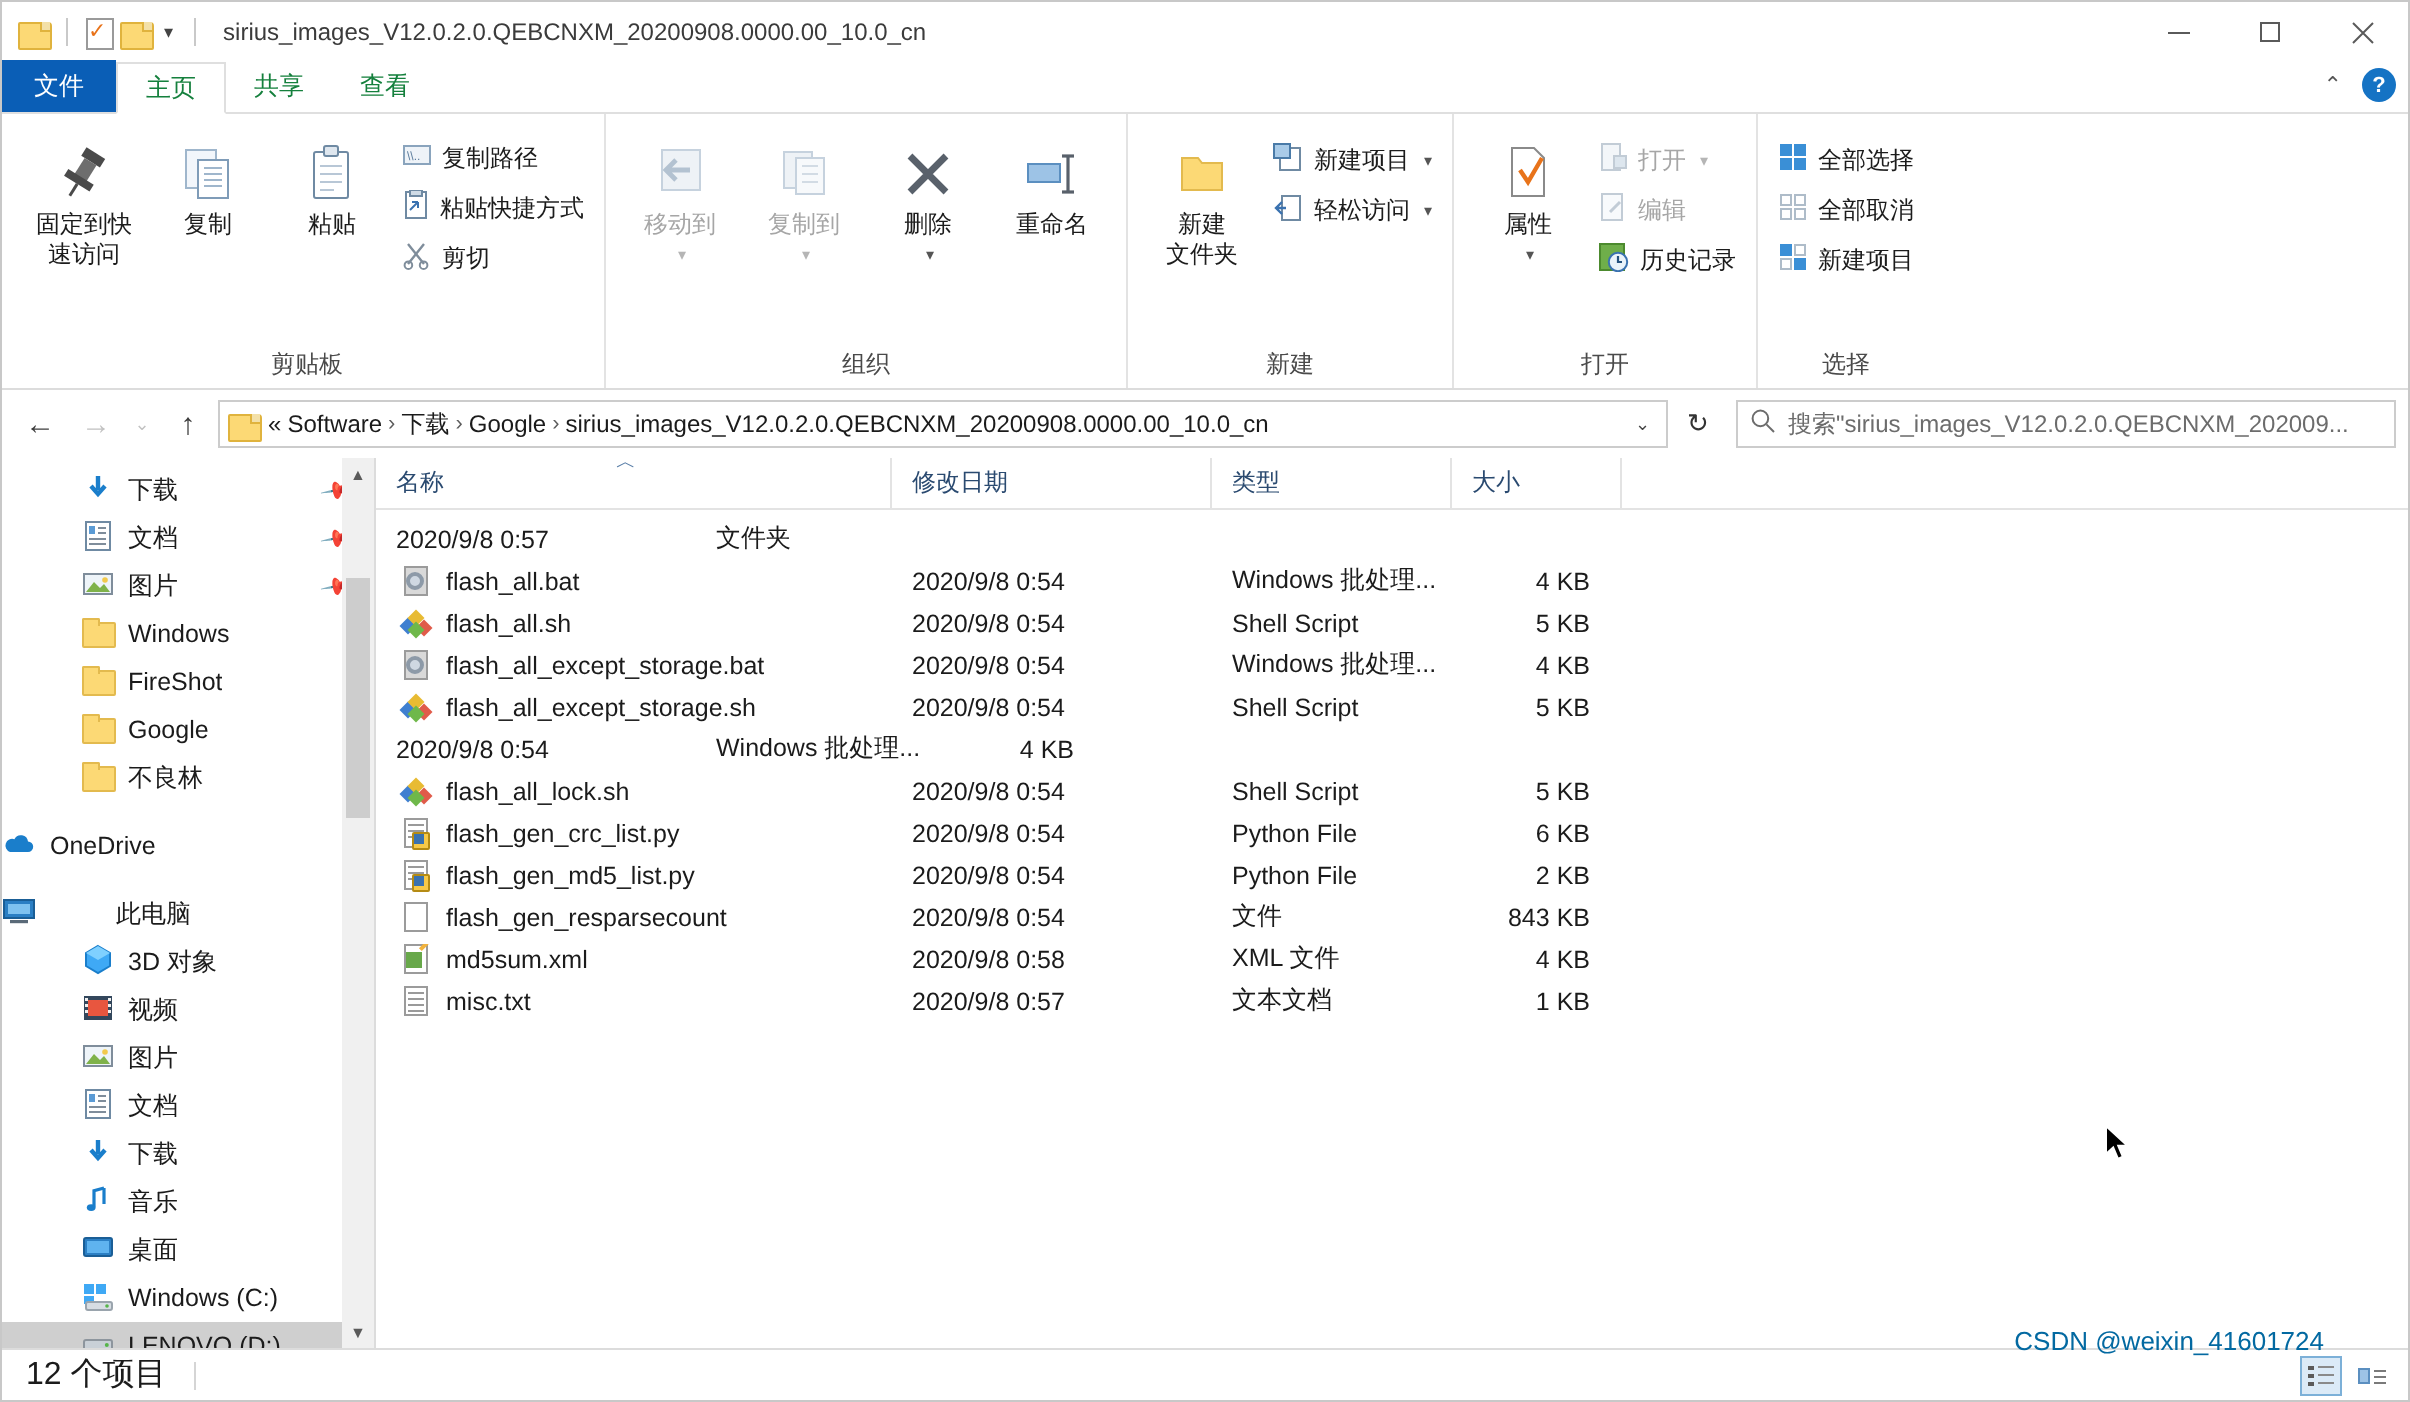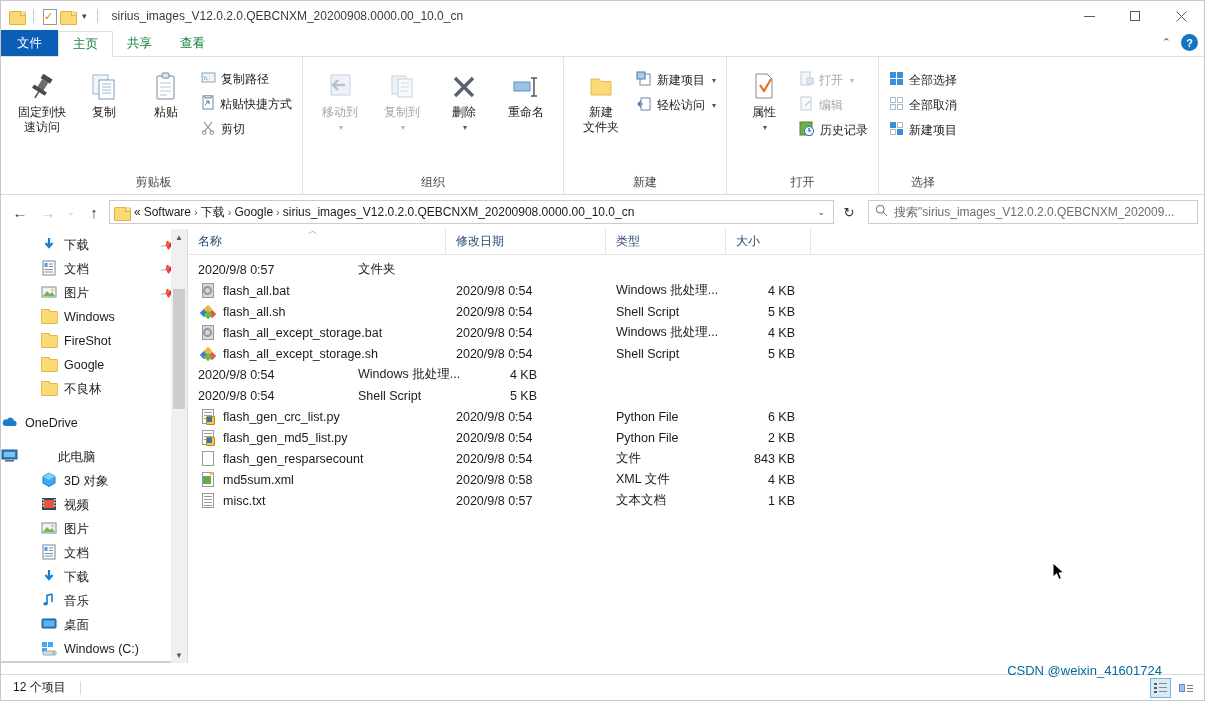--- a/index.html
+++ b/index.html
@@ -313,22 +313,22 @@
     position: absolute; right: -1px; top: -1px;
     width: 8px; height: 2px; background: #f2b33d; transform: rotate(-45deg);
   }
 
   
   .statusbar {
     height: 16px; min-height: 26px;
     border-top: 1px solid #dcdcdc;
     display: flex; align-items: center;
     padding-left: 12px;
-    font-size: 12px; color: #1b1b1b;
-    background: #fff; position: relative; margin-top: 11px;
+    font-size: 16px; color: #1b1b1b;
+    background: #fff; position: relative;
   }
   .status-sep { width: 1px; height: 14px; background: #d5d5d5; margin-left: 14px; }
   .viewbtns {
     position: absolute; right: 8px; top: 3px;
     display: flex; gap: 4px;
   }
   .viewbtn {
     width: 21px; height: 20px;
     display: flex; align-items: center; justify-content: center;
   }
@@ -934,20 +934,31 @@
           <div class="cell-size">5 KB</div>
         </div>
 
         <div class="row">
           <div class="cell-date">2020/9/8 0:54</div>
           <div class="cell-type">Windows 批处理...</div>
           <div class="cell-size">4 KB</div>
         </div>
 
         <div class="row">
+          <div class="cell-name">
+            <span class="fi">
+                <span class="sh-diamonds">
+                  <i class="sh-d1"></i>
+                  <i class="sh-d2"></i>
+                  <i class="sh-d3"></i>
+                  <i class="sh-d4"></i>
+                </span>
+              </span>
+            <span>flash_all_lock.sh</span>
+          </div>
           <div class="cell-date">2020/9/8 0:54</div>
           <div class="cell-type">Shell Script</div>
           <div class="cell-size">5 KB</div>
         </div>
 
         <div class="row">
           <div class="cell-name">
             <span class="fi">
                 <span class="doc"></span>
                 <span class="doclines">

